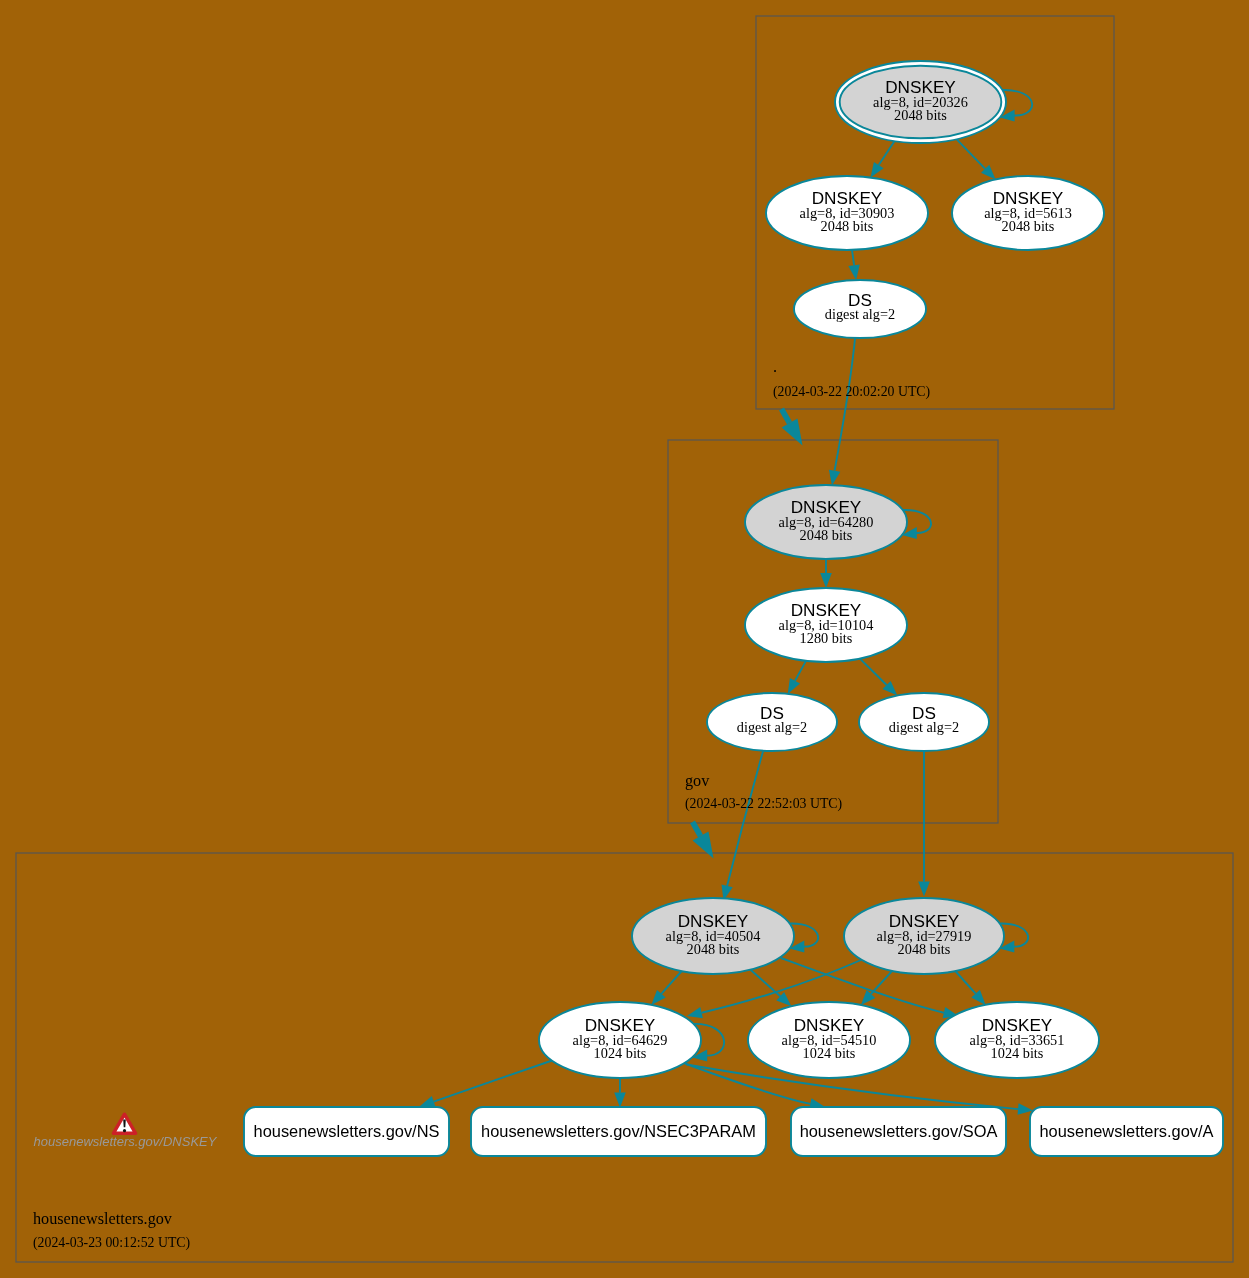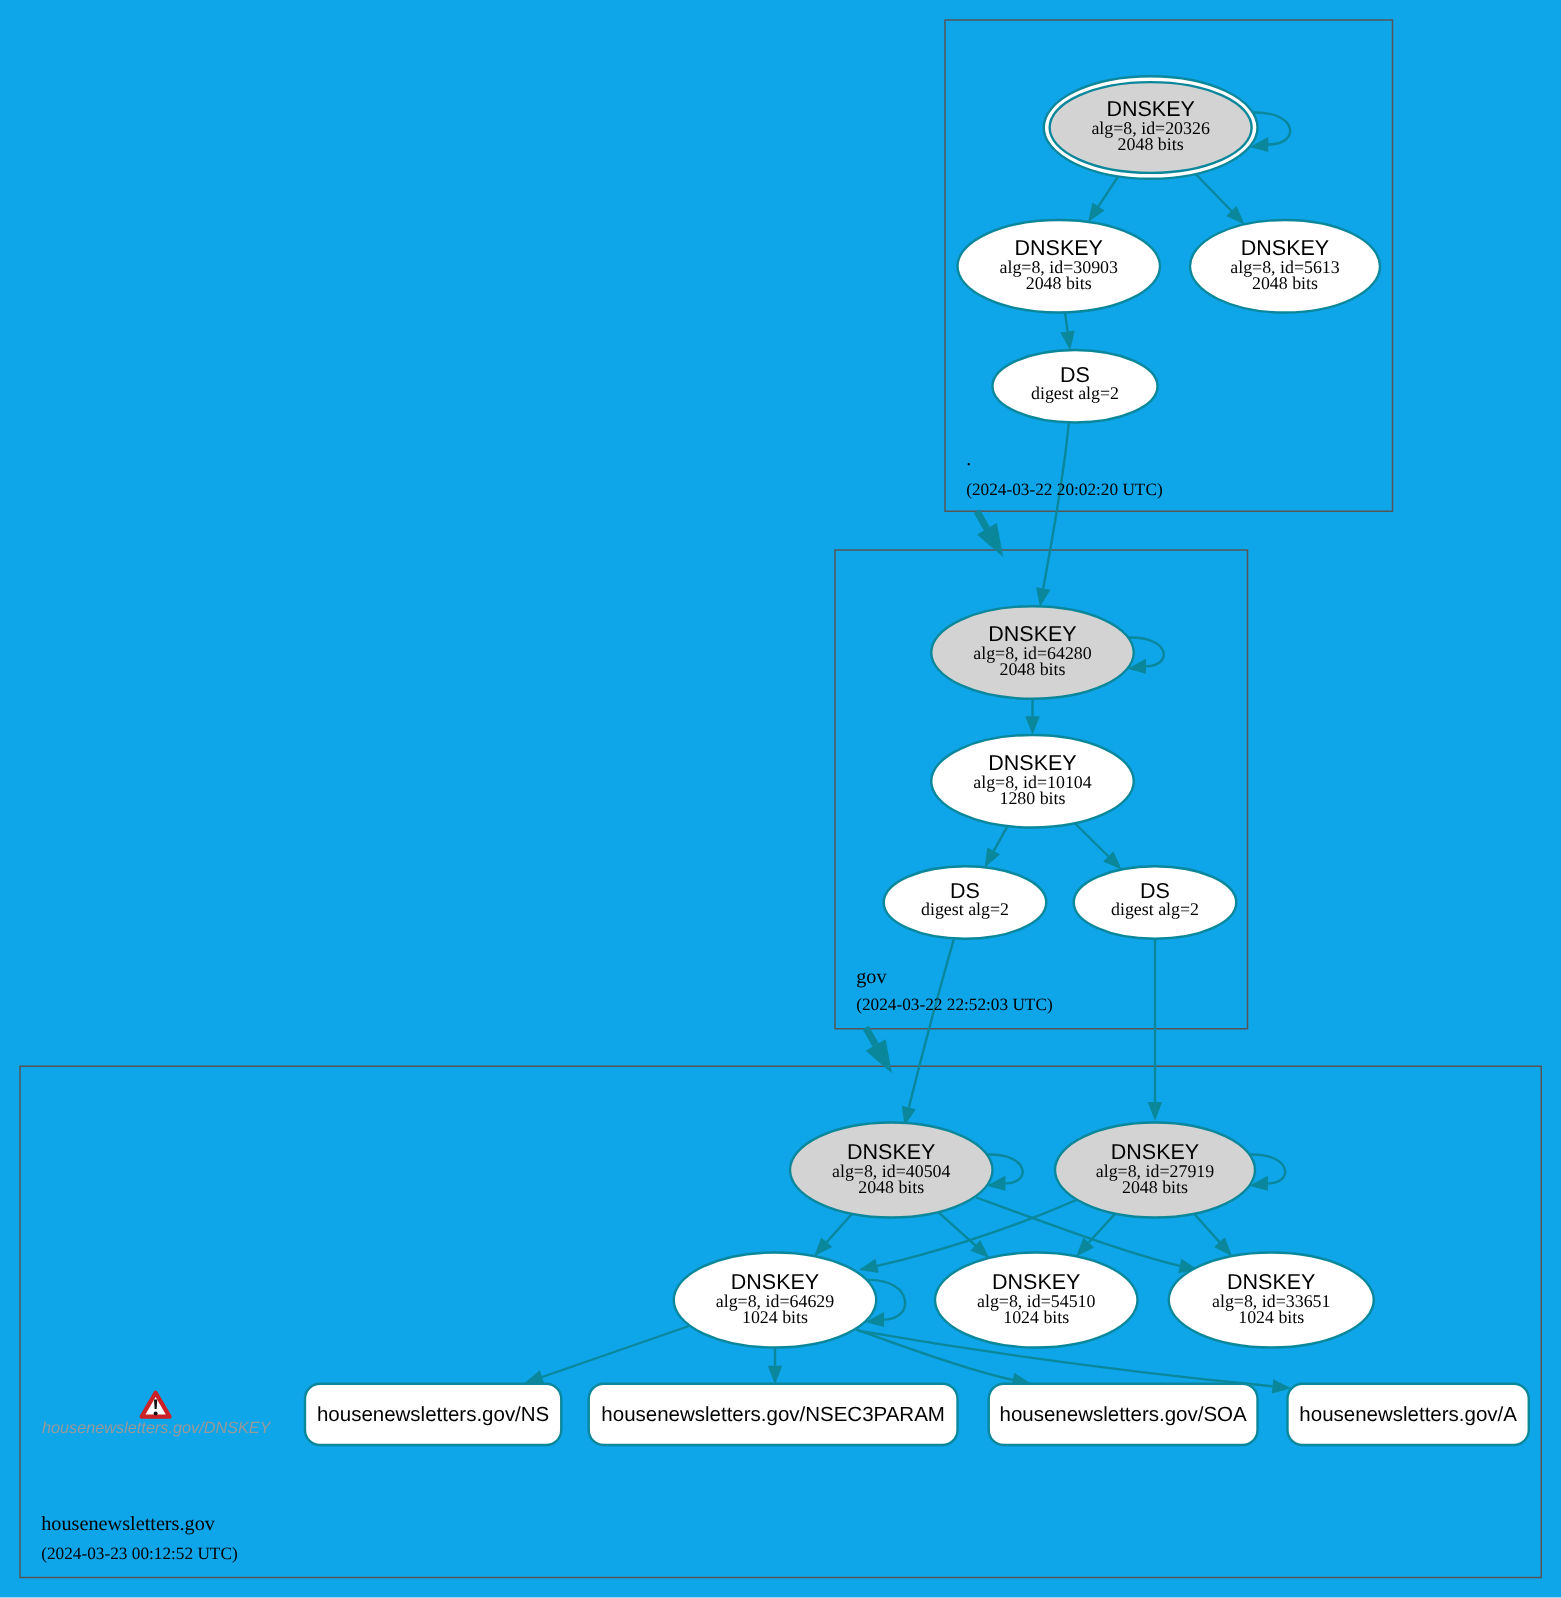--- a/index.html
+++ b/index.html
@@ -1,16 +1,16 @@
 <!DOCTYPE html>
 <html><head>
 <meta charset="utf-8">
 <style>
   html,body{margin:0;padding:0;background:#ffffff;}
-  #page{width:1249px;height:1278px;position:relative;background:#0ea5e9;overflow:hidden;}
+  #page{width:1249px;height:1278px;position:relative;background:#a16207;overflow:hidden;}
   svg#graph{display:block;width:1249px;height:1278px;}
   .cluster-box{fill:none;stroke:#555555;stroke-width:1.2;}
   .node-ell{stroke:#0a879a;stroke-width:1.9;fill:#ffffff;}
   .node-ell.secure{fill:#d3d3d3;}
   .rrset-box{stroke:#0a879a;stroke-width:1.9;fill:#ffffff;}
   .ed{fill:none;stroke:#0a879a;stroke-width:1.9;}
   .ar{fill:#0a879a;stroke:none;}
   .t-title{font-family:"Liberation Sans",sans-serif;font-size:17.2px;fill:#000000;text-anchor:middle;}
   .t-detail{font-family:"Liberation Serif",serif;font-size:14.3px;fill:#000000;text-anchor:middle;}
   .t-zone{font-family:"Liberation Serif",serif;font-size:16.2px;fill:#000000;text-anchor:start;}

